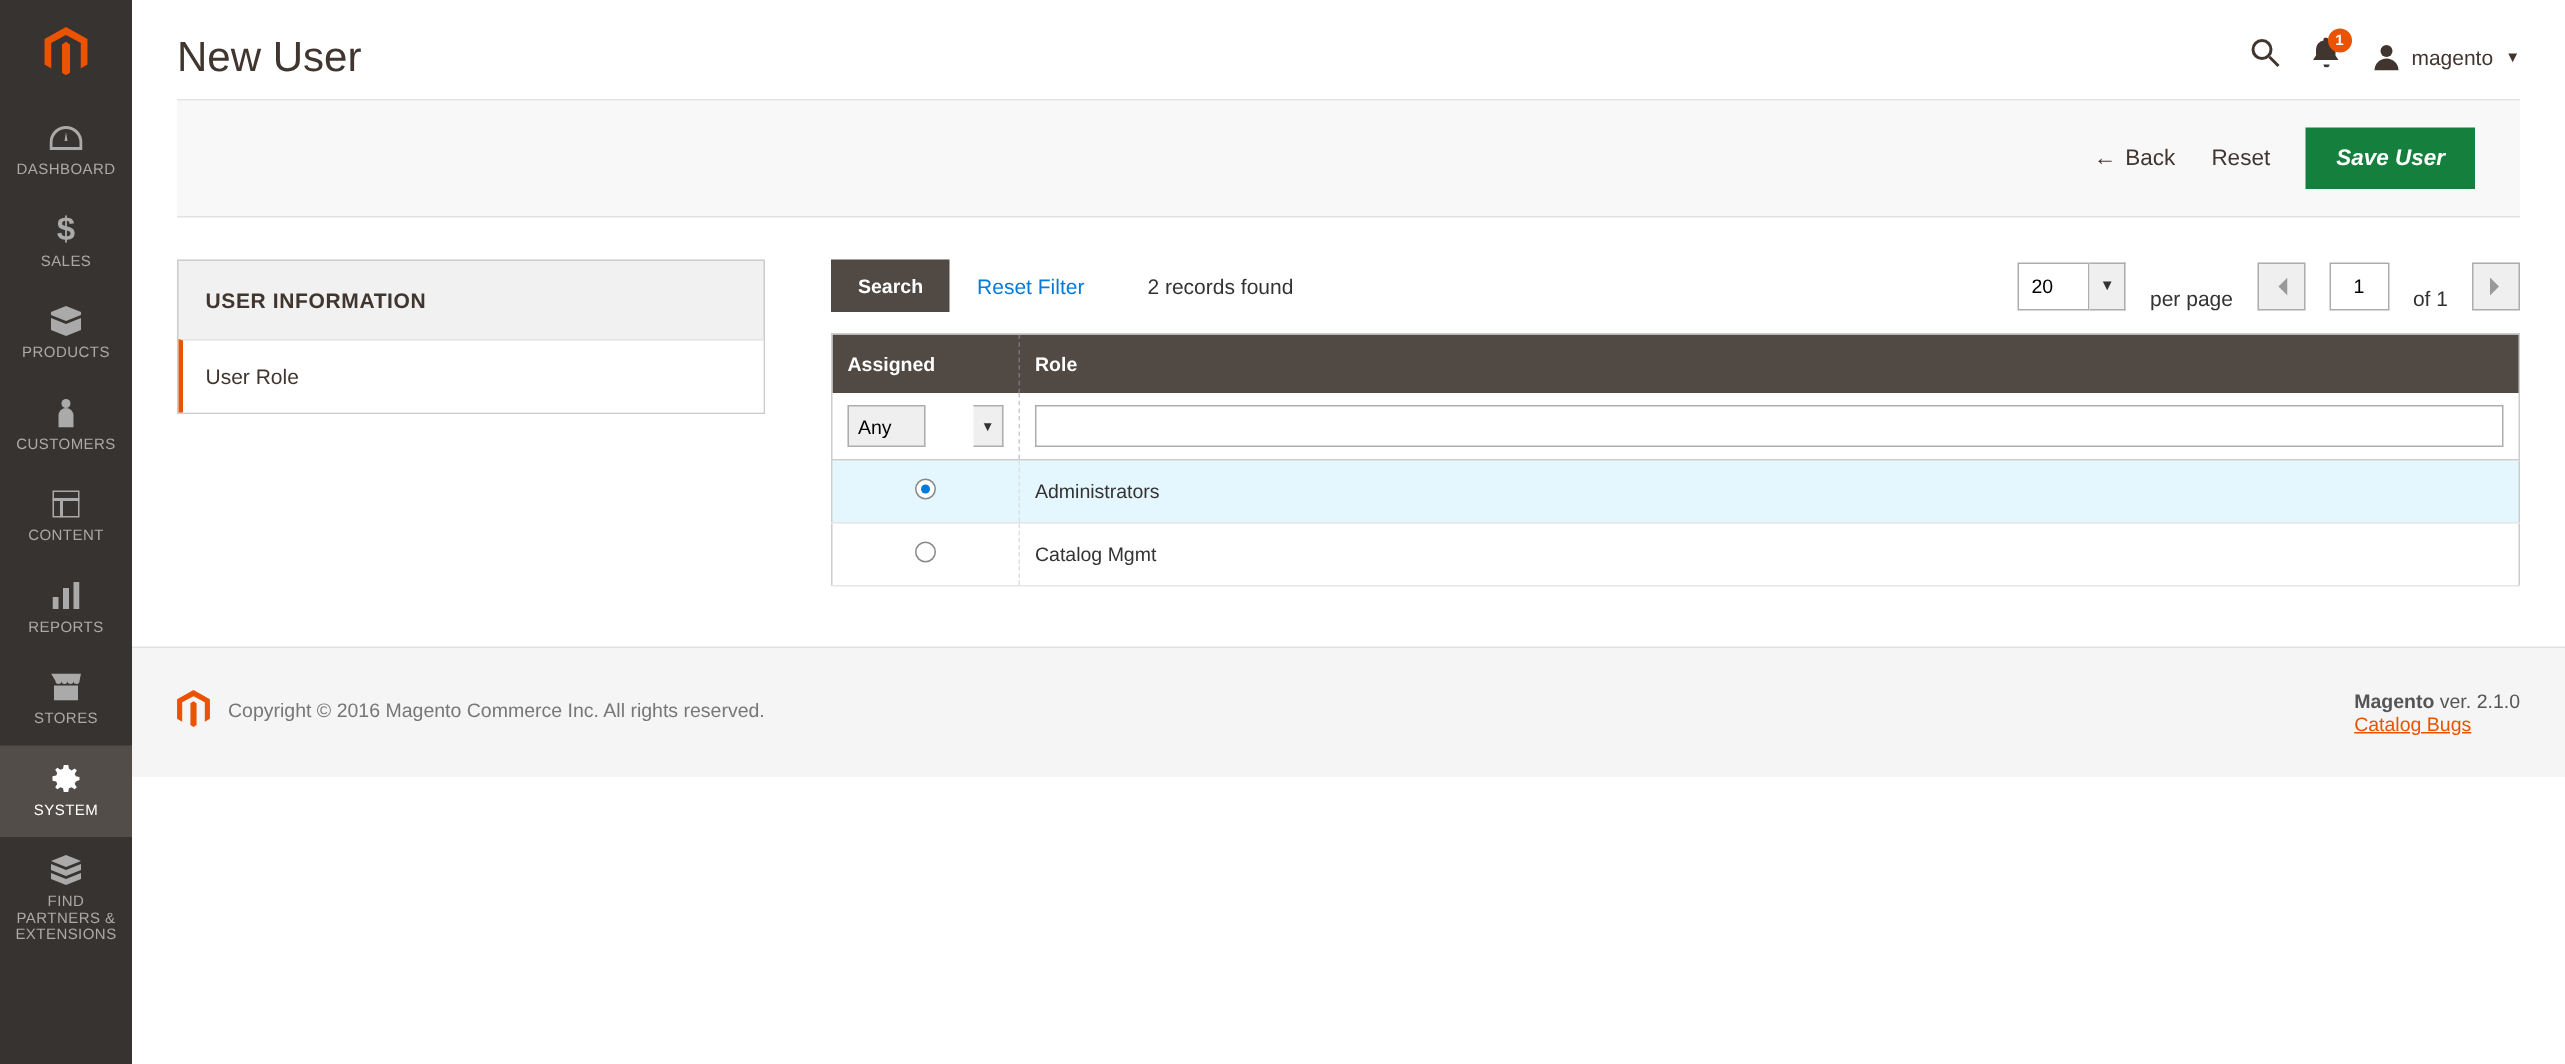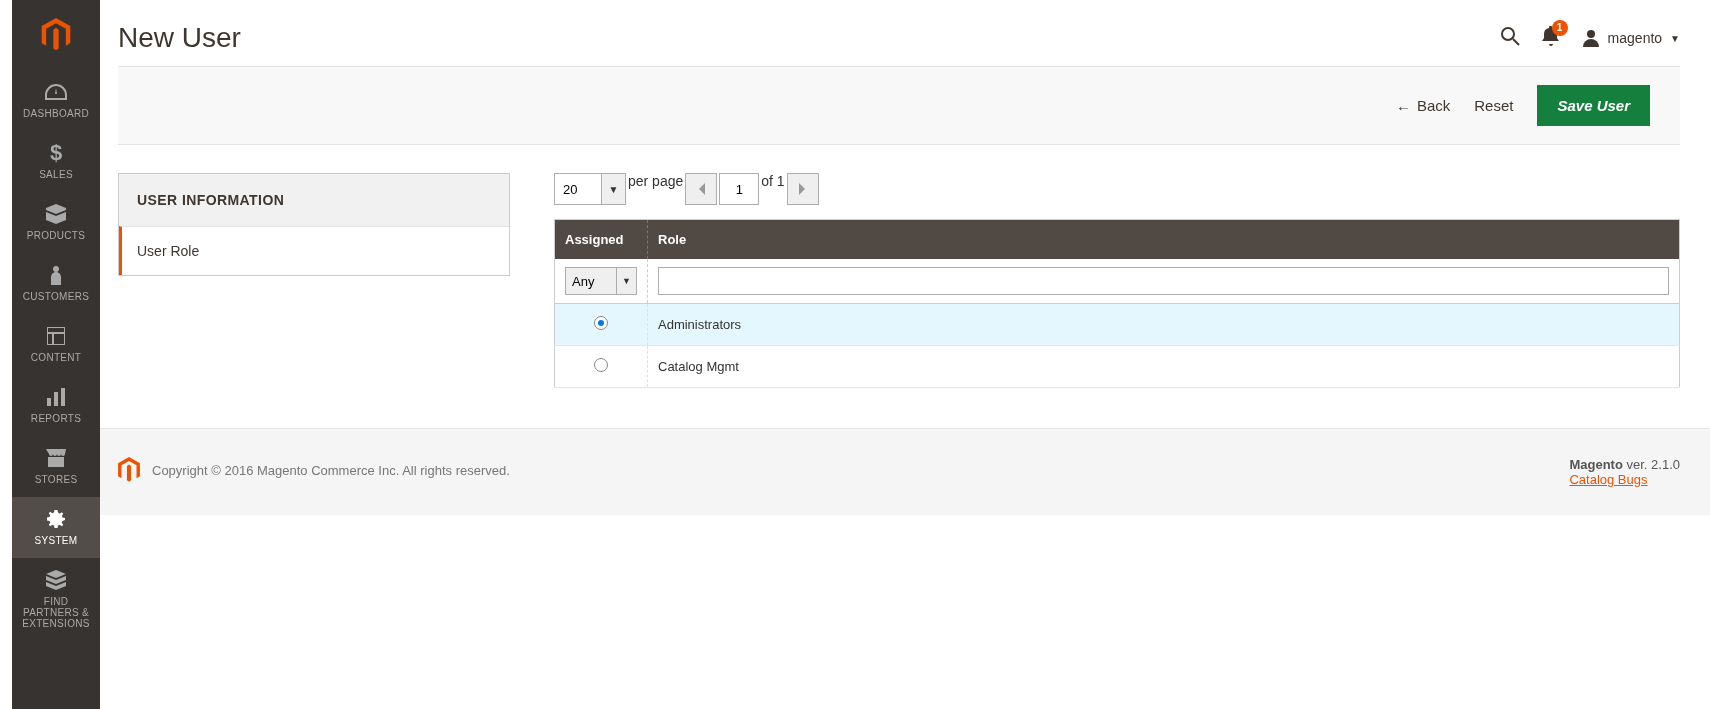--- a/index.html
+++ b/index.html
@@ -1,19 +1,19 @@
 <!DOCTYPE html>
 <html><head>
 <meta charset="utf-8">
 <style>
 * { box-sizing: border-box; margin: 0; padding: 0; }
 body { font-family: 'Helvetica Neue', Helvetica, Arial, sans-serif; font-size: 13px; color: #333; background: #fff; }
 
 
-.sidebar { position: fixed; left: 12px; top: 0; bottom: 0; width: 88px; background: #373330; display: flex; flex-direction: column; z-index: 100; }
+.sidebar { position: fixed; left: 0; top: 0; bottom: 0; width: 88px; background: #373330; display: flex; flex-direction: column; z-index: 100; }
 .sidebar-logo { height: 70px; display: flex; align-items: center; justify-content: center; }
 .sidebar-logo svg { width: 34px; height: 34px; }
 .sidebar-item { display: flex; flex-direction: column; align-items: center; justify-content: center; padding: 10px 4px 12px; cursor: pointer; color: #aaa; text-align: center; }
 .sidebar-item.active { background: #524d49; color: #fff; }
 .sidebar-item .ico { font-size: 20px; height: 24px; display: flex; align-items: center; justify-content: center; }
 .sidebar-item .lbl { font-size: 10px; letter-spacing: .03em; margin-top: 4px; line-height: 1.1; }
 
 
 .main { margin-left: 88px; }
 
@@ -41,37 +41,37 @@
 .side-tab.active { border-left: 3px solid #eb5202; padding-left: 15px; font-weight: 400; }
 .side-tab:not(.active) { border-left: 3px solid transparent; }
 
 
 .grid-area { flex: 1; }
 .grid-toolbar { display: flex; align-items: center; justify-content: space-between; margin-bottom: 14px; }
 .grid-toolbar-left { display: flex; align-items: center; gap: 18px; }
 .btn-search { background: #514943; color: #fff; border: none; padding: 10px 18px; font-size: 13px; font-weight: 600; cursor: pointer; }
 .link-reset { color: #007bdb; font-size: 14px; cursor: pointer; }
 .records { color: #333; font-size: 14px; margin-left: 24px; }
-.grid-toolbar-right { display: flex; align-items: flex-start; gap: 2px; }
+.grid-toolbar-right { display: flex; align-items: flex-end; gap: 16px; }
 .select-wrap { display: flex; }
 .select-wrap select, .num-input { border: 1px solid #adadad; background: #fff; height: 32px; padding: 0 8px; font-size: 13px; }
 .select-wrap select { width: 48px; appearance: none; -webkit-appearance: none; }
 .select-caret { width: 24px; height: 32px; border: 1px solid #adadad; border-left: none; background: #efefef; display: flex; align-items: center; justify-content: center; font-size: 10px; color: #333; }
 .perpage-lbl { font-size: 14px; color: #333; }
 .pager-btn { width: 32px; height: 32px; border: 1px solid #adadad; background: #efefef; display: flex; align-items: center; justify-content: center; color: #999; cursor: default; }
 .num-input { width: 40px; text-align: center; }
 .of-lbl { font-size: 14px; color: #333; }
 
 
 table.grid { width: 100%; border-collapse: collapse; border: 1px solid #ccc; }
 table.grid thead th { background: #514943; color: #fff; text-align: left; font-weight: 700; font-size: 13px; padding: 12px 10px; border-right: 1px dashed #777; }
 table.grid thead th:last-child { border-right: none; }
 table.grid tr.filters td { background: #fff; padding: 8px 10px; border-bottom: 1px solid #ccc; border-right: 1px dashed #ccc; }
 table.grid tr.filters td:last-child { border-right: none; }
-.filter-select { display: inline-flex; }
+.filter-select { display: inline-flex; gap: 32px; }
 .filter-select select { border: 1px solid #adadad; height: 28px; width: 52px; padding: 0 6px; appearance: none; -webkit-appearance: none; font-size: 13px; }
 .filter-select .sc { width: 20px; height: 28px; border: 1px solid #adadad; border-left: none; background: #efefef; display: flex; align-items: center; justify-content: center; font-size: 9px; }
 .filter-text { width: 100%; border: 1px solid #adadad; height: 28px; padding: 0 8px; font-size: 13px; }
 table.grid tbody tr.data td { padding: 12px 10px; font-size: 13px; border-bottom: 1px solid #e5e5e5; border-right: 1px dashed #e0e0e0; }
 table.grid tbody tr.data td:last-child { border-right: none; }
 table.grid tbody tr.data.selected td { background: #e5f7fe; }
 .col-assigned { width: 90px; text-align: center; }
 .radio { width: 14px; height: 14px; border: 1px solid #888; border-radius: 50%; display: inline-block; position: relative; background: #fff; }
 .radio.checked::after { content: ''; position: absolute; left: 3px; top: 3px; width: 6px; height: 6px; background: #007bdb; border-radius: 50%; }
 
@@ -206,20 +206,25 @@
   <div class="columns">
     <div class="side-panel">
       <div class="side-panel-title">USER INFORMATION</div>
       <div class="side-tab active">
         <span>User Role</span>
       </div>
     </div>
 
     <div class="grid-area">
       <div class="grid-toolbar">
+        <div class="grid-toolbar-left">
+          <button class="btn-search">Search</button>
+          <span class="link-reset">Reset Filter</span>
+          <span class="records">2 records found</span>
+        </div>
         <div class="grid-toolbar-right">
           <span class="select-wrap">
             <select><option>20</option></select>
             <span class="select-caret">▼</span>
           </span>
           <span class="perpage-lbl">per page</span>
           <span class="pager-btn">
             <svg width="8" height="12" viewBox="0 0 8 12">
                 <path fill="currentColor" d="M8 0L2 6l6 6V0z"></path>
               </svg>

